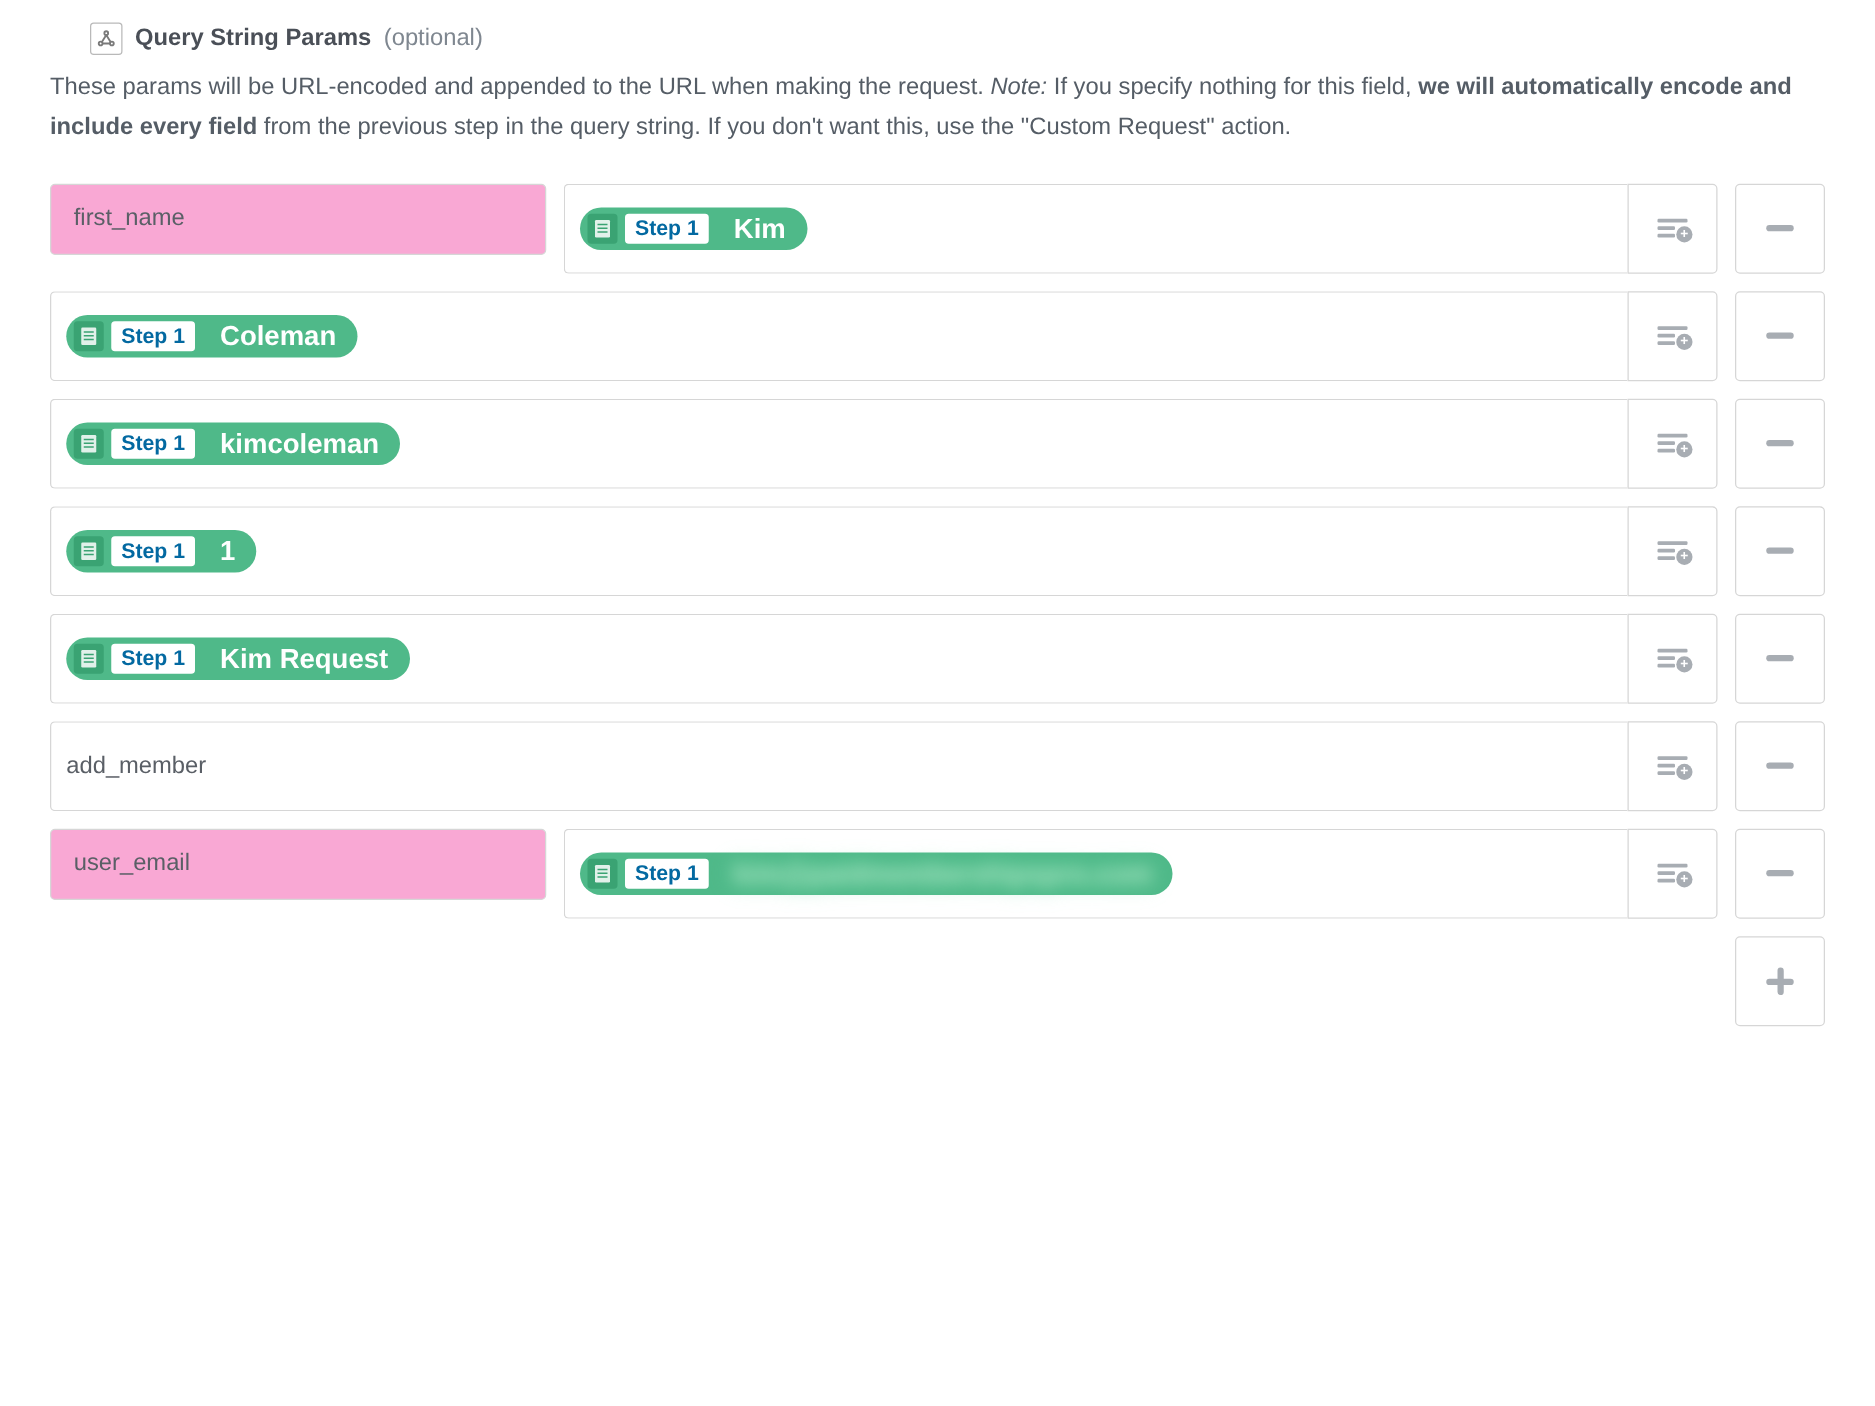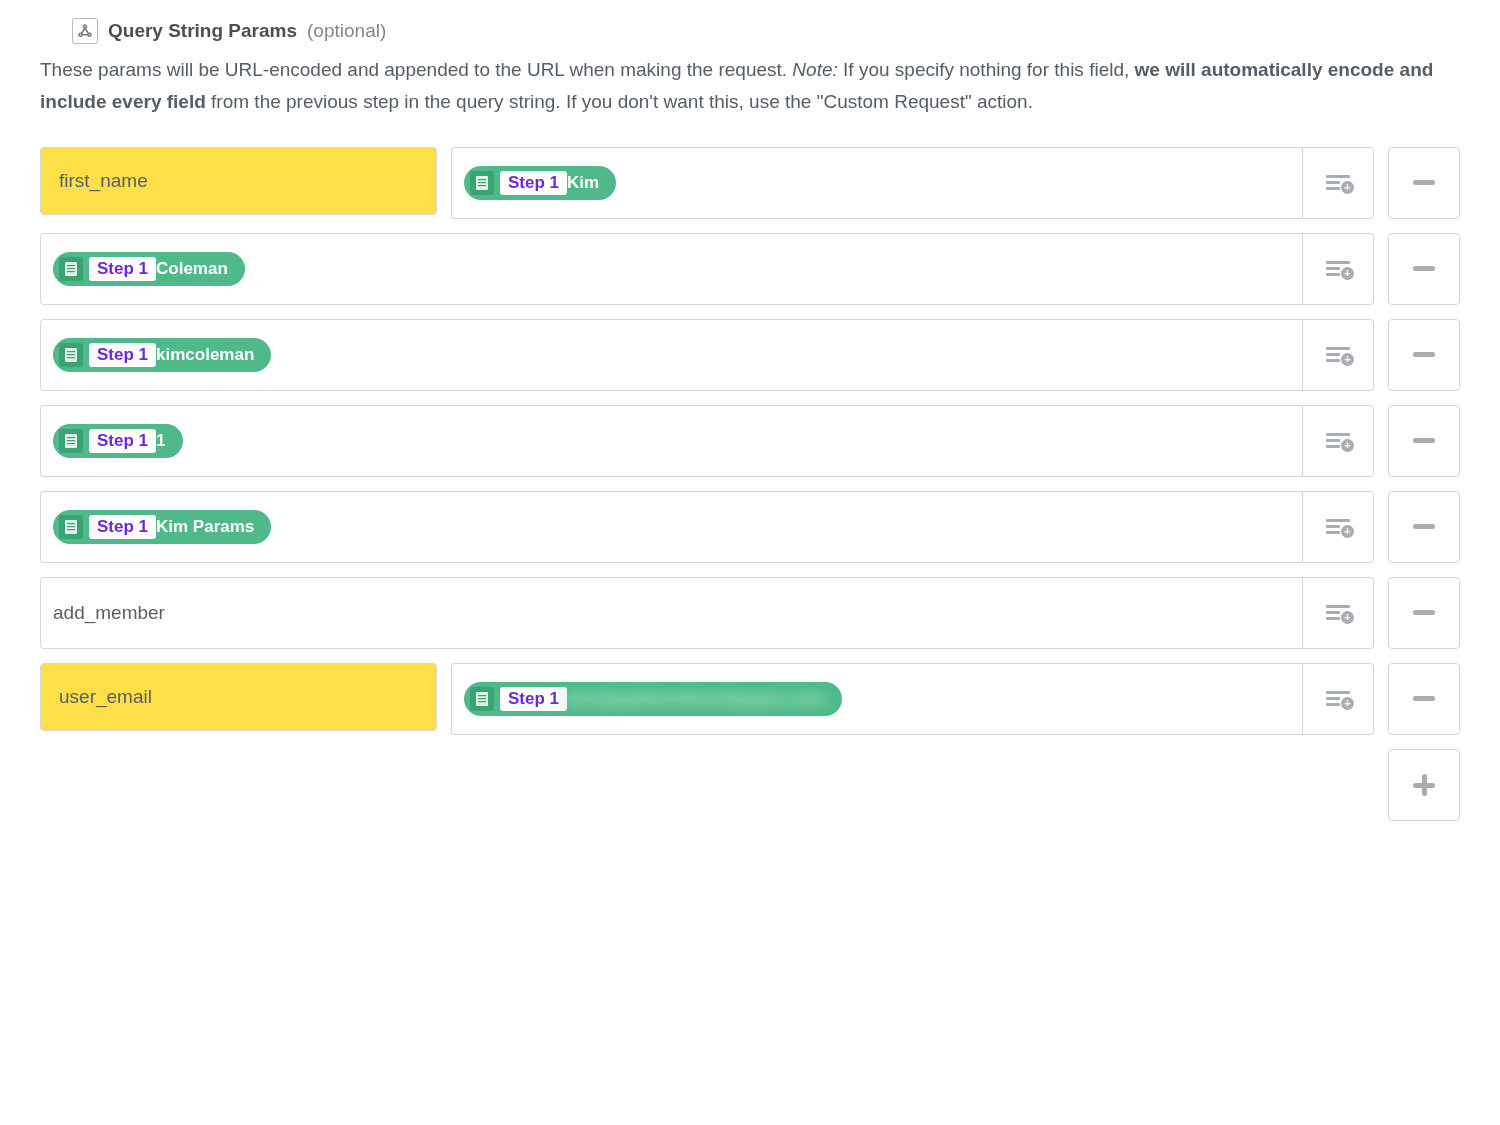--- a/index.html
+++ b/index.html
@@ -47,23 +47,23 @@
   gap: 14px;
   align-items: stretch;
 }
 .key-cell {
   flex: 0 0 397px;
   border: 1px solid #d6d6d6;
   border-radius: 4px;
   padding: 0 18px;
   display: flex;
   align-items: center;
-  background: #fde047;
+  background: #f9a8d4;
   color: #5a5f66;
-  height: 68px;
+  height: 57px;
   text-align: center;
 }
 .value-group {
   flex: 1;
   display: flex;
   gap: 0;
 }
 .value-cell {
   flex: 1;
   border: 1px solid #d6d6d6;
@@ -117,28 +117,28 @@
   margin: 2px 0 2px 3px;
   display: flex;
   align-items: center;
   justify-content: center;
 }
 .pill-step-bg {
   background: #fff;
   border-radius: 3px;
   padding: 2px 8px;
   margin-left: 6px;
-  color: #6d28d9;
+  color: #0369a1;
   font-weight: 700;
   font-size: 17px;
 }
 .pill-value {
-  padding: 0 14px 0 0;
+  padding: 0 14px 0 20px;
   font-weight: 700;
-  font-size: 17px;
+  font-size: 22px;
   color: #fff;
 }
 .blurred .pill-value {
   filter: blur(6px);
   color: #9fe0bd;
   text-shadow: 0 0 14px #7dd6a9;
 }
 .add-row { display: flex; justify-content: flex-end; margin-top: 14px; }
 .add-btn-standalone {
   width: 72px;
@@ -322,21 +322,21 @@
         <span class="pill">
           <span class="pill-icon">
               <svg width="14" height="16" viewBox="0 0 14 16">
                 <rect x="1" y="1" width="12" height="14" rx="1" fill="#fff" opacity="0.85"></rect>
                 <rect x="3" y="4" width="8" height="1.2" fill="#3aa373"></rect>
                 <rect x="3" y="7" width="8" height="1.2" fill="#3aa373"></rect>
                 <rect x="3" y="10" width="8" height="1.2" fill="#3aa373"></rect>
               </svg>
             </span>
           <span class="pill-step-bg">Step 1</span>
-          <span class="pill-value">Kim Params</span>
+          <span class="pill-value">Kim Request</span>
         </span>
       </div>
       <div class="insert-btn">
           <span class="list-plus-icon">
             <span class="bar"></span>
             <span class="bar short"></span>
             <span class="bar short"></span>
             <span class="circle">+</span>
           </span>
         </div>

